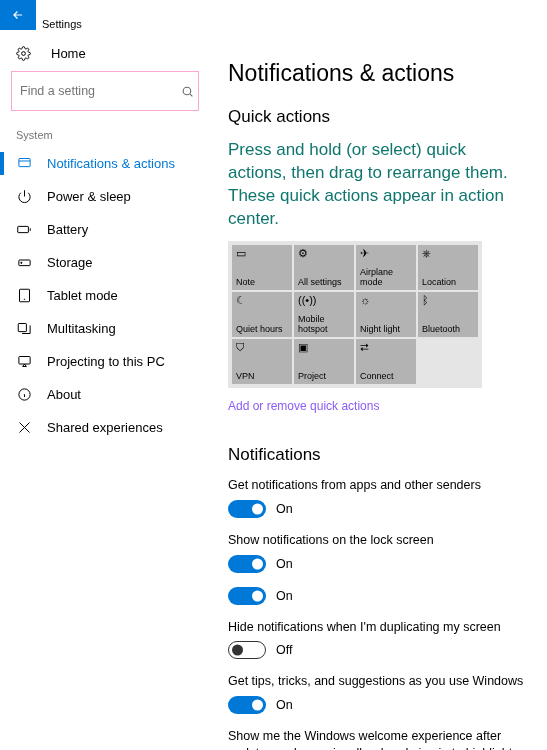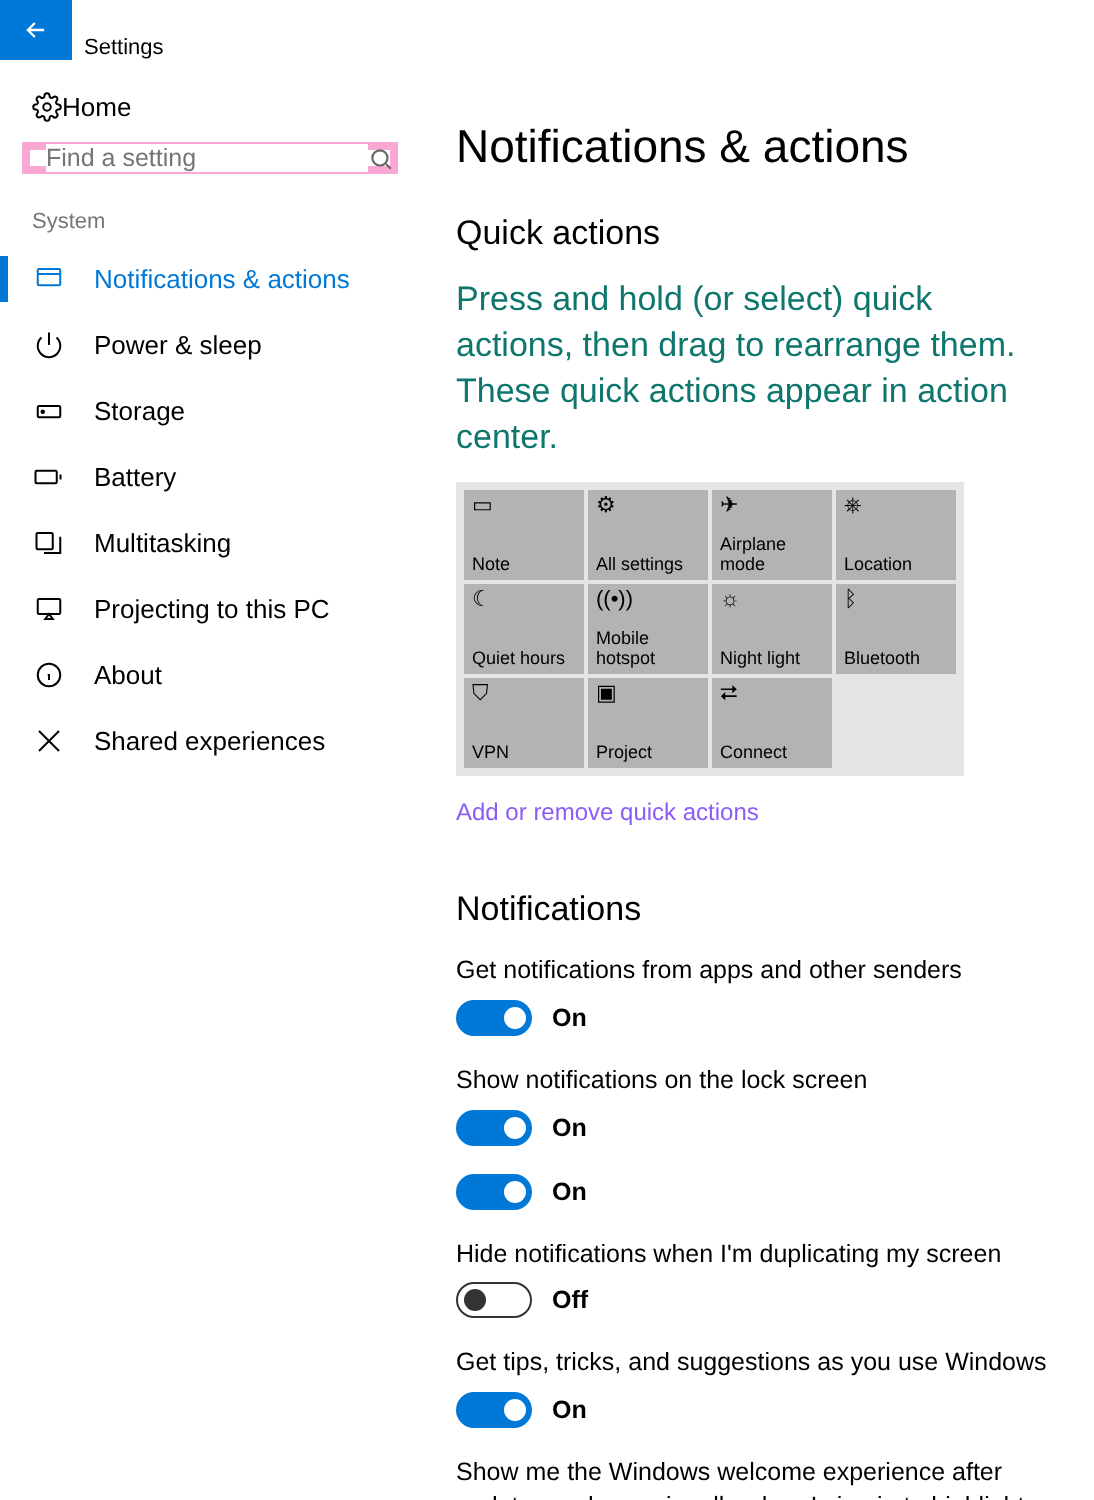--- a/index.html
+++ b/index.html
@@ -39,27 +39,27 @@
       overflow: hidden;
     }
     .sidebar {
       width: 210px;
       padding: 12px 6px 0 6px;
     }
     .home-row {
       display: flex;
       align-items: center;
       padding: 4px 9px 10px 9px;
-      gap: 0;
+      gap: 20px;
       cursor: pointer;
     }
     .home-row .icon { width: 16px; display: flex; justify-content: center; }
     .search-box {
-      border: 4px solid #f9a8d4;
-      height: 16px;
+      border: 1px solid #f9a8d4;
+      height: 40px;
       margin: 0 5px 18px 5px;
       display: flex;
       align-items: center;
       padding: 0 8px;
       color: #666;
       font-size: 12.5px;
     }
     .search-box input {
       border: none;
       outline: none;
@@ -166,21 +166,21 @@
     .toggle .knob {
       width: 11px;
       height: 11px;
       border-radius: 50%;
       position: absolute;
       top: 50%;
       transform: translateY(-50%);
     }
     .toggle.on .knob { background:#fff; right:3px;}
     .toggle.off .knob { background:#333; left:3px;}
-    .toggle-state { font-size:12.5px;font-weight:bold; }
+    .toggle-state { font-size:12.5px; }
     svg { display:block;}
   </style>
 </head>
 <body>
 
 <div class="header">
   <div class="back-btn">
     <span>
       <svg width="14" height="14" viewBox="0 0 24 24" fill="none" stroke="#fff" stroke-width="2">
           <path d="M19 12H5M11 18l-6-6 6-6"></path>
@@ -226,35 +226,44 @@
     <div class="nav-item">
       <span class="icon">
           <svg width="15" height="15" viewBox="0 0 24 24" fill="none" stroke="currentColor" stroke-width="1.6">
             <path d="M18 6a9 9 0 1 1-12 0M12 2v10"></path>
           </svg>
         </span>
       <span>Power &amp; sleep</span>
     </div>
     <div class="nav-item">
       <span class="icon">
-          <svg width="15" height="15" viewBox="0 0 24 24" fill="none" stroke="currentColor" stroke-width="1.6">
-            <rect x="3" y="8" width="18" height="9" rx="1"></rect>
-            <circle cx="7" cy="12.5" r="1" fill="currentColor"></circle>
-          </svg>
-        </span>
-      <span>Storage</span>
-    </div>
-    <div class="nav-item">
-      <span class="icon">
           <svg width="16" height="15" viewBox="0 0 24 24" fill="none" stroke="currentColor" stroke-width="1.6">
             <rect x="2" y="7" width="17" height="10" rx="1"></rect>
             <path d="M22 10v4"></path>
           </svg>
         </span>
       <span>Battery</span>
+    </div>
+    <div class="nav-item">
+      <span class="icon">
+          <svg width="15" height="15" viewBox="0 0 24 24" fill="none" stroke="currentColor" stroke-width="1.6">
+            <rect x="3" y="8" width="18" height="9" rx="1"></rect>
+            <circle cx="7" cy="12.5" r="1" fill="currentColor"></circle>
+          </svg>
+        </span>
+      <span>Storage</span>
+    </div>
+    <div class="nav-item">
+      <span class="icon">
+          <svg width="15" height="15" viewBox="0 0 24 24" fill="none" stroke="currentColor" stroke-width="1.6">
+            <rect x="4" y="2" width="16" height="20" rx="1"></rect>
+            <path d="M11 18h2"></path>
+          </svg>
+        </span>
+      <span>Tablet mode</span>
     </div>
     <div class="nav-item">
       <span class="icon">
           <svg width="15" height="15" viewBox="0 0 24 24" fill="none" stroke="currentColor" stroke-width="1.6">
             <rect x="2" y="4" width="13" height="13" rx="1"></rect>
             <path d="M8 20h13V7"></path>
           </svg>
         </span>
       <span>Multitasking</span>
     </div>

